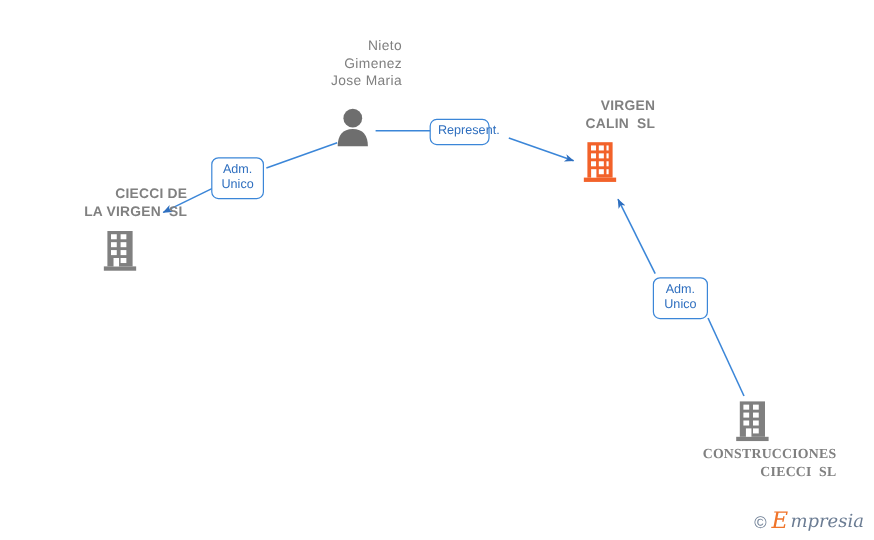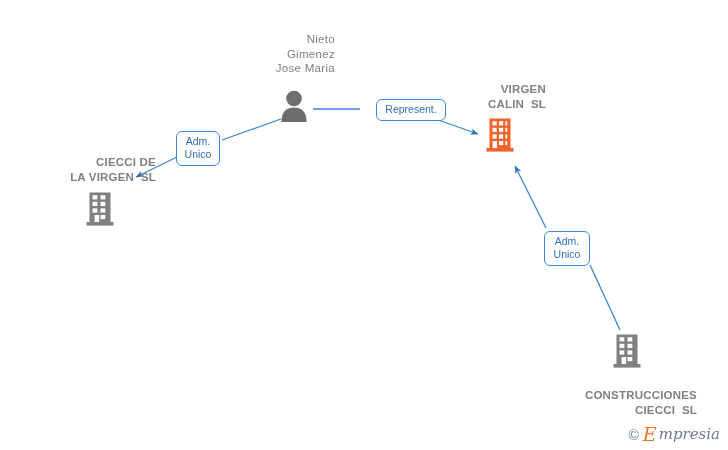--- a/index.html
+++ b/index.html
@@ -175,25 +175,25 @@
       <rect x="14.5" y="3.2" width="4.8" height="4.2" fill="#ffffff"></rect>
       <rect x="6.5" y="9.8" width="4.8" height="4.2" fill="#ffffff"></rect>
       <rect x="14.5" y="9.8" width="4.8" height="4.2" fill="#ffffff"></rect>
       <rect x="6.5" y="16.4" width="4.8" height="4.2" fill="#ffffff"></rect>
       <rect x="14.5" y="16.4" width="4.8" height="4.2" fill="#ffffff"></rect>
       <rect x="8.6" y="23" width="4.6" height="7" fill="#ffffff"></rect>
       <rect x="14.5" y="23" width="4.8" height="4.2" fill="#ffffff"></rect>
     </svg>
   </div>
   <div class="node" style="left:557px; top:372px; width:140px;">
-    <div class="node-label company" style="left:0; top:16px; width:140px;">CONSTRUCCIONES
+    <div class="node-label company" style="left:0; top:0; width:140px;font-family:Liberation Serif, serif;">CONSTRUCCIONES
 CIECCI  SL</div>
   </div>
 
-  <div class="edge-label" style="left:376px; top:99px; width:70px;">Represent.</div>
+  <div class="edge-label" style="left:358px; top:99px; width:50px;">Represent.</div>
 
   <div class="edge-label" style="left:176px; top:131px; width:44px;">Adm.
 Unico</div>
 
   <div class="edge-label" style="left:544px; top:231px; width:46px;">Adm.
 Unico</div>
 
   <div class="watermark">
     <span class="wm-c">©</span>
     <span class="wm-e">E</span>

